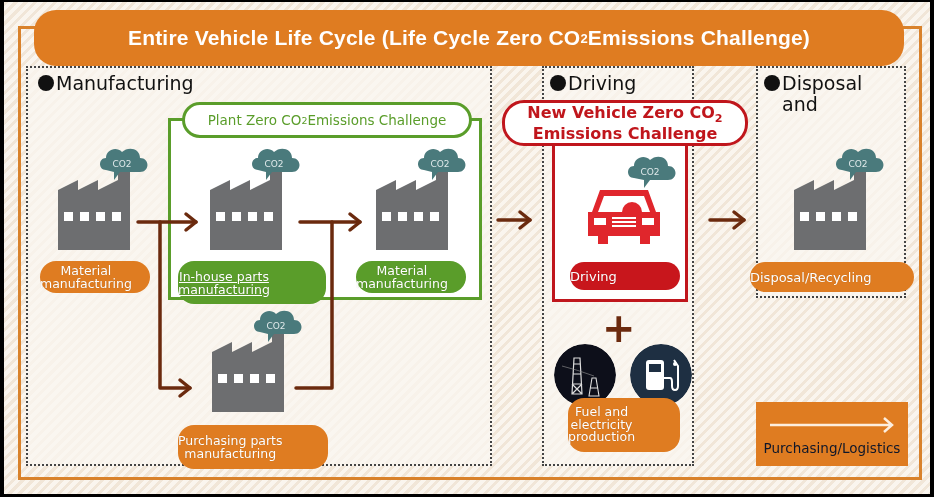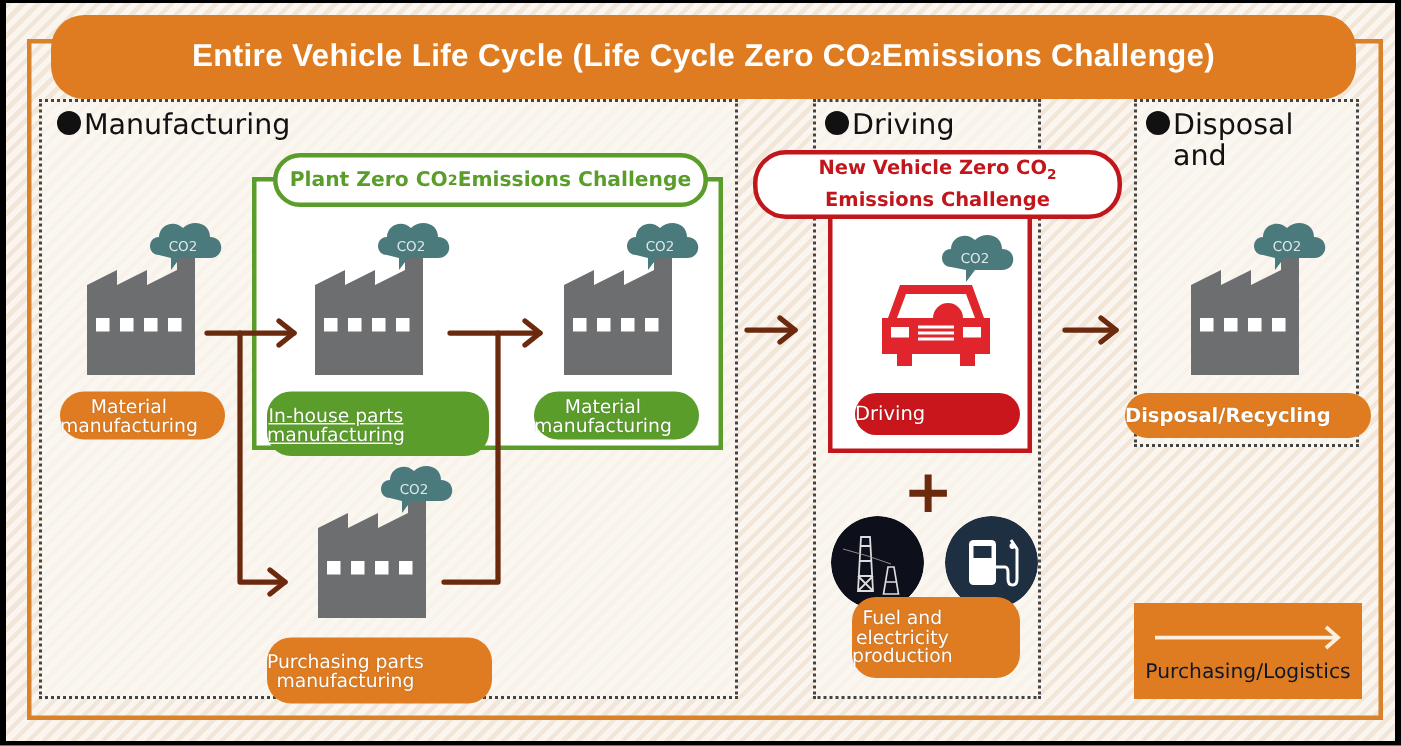--- a/index.html
+++ b/index.html
@@ -8,24 +8,24 @@
     background-color:#f5ede3;
     background-image:repeating-linear-gradient(135deg,#f1e6d8 0 3px,#faf5ee 3px 7px);}
   .outer-frame{position:absolute;left:14px;top:24px;width:904px;height:454px;border:3px solid #d9822b;box-sizing:border-box;}
   .banner{position:absolute;left:30px;top:8px;width:870px;height:56px;background:#df7c21;border-radius:22px;
     display:flex;align-items:center;justify-content:center;color:#fff;font-family:"Liberation Sans",sans-serif;font-weight:bold;font-size:21px;letter-spacing:0.2px;}
   .banner sub{font-size:13px;}
   .section{position:absolute;border:2px dotted #444;box-sizing:border-box;background:rgba(250,246,240,0.75);}
   .sec-title{position:absolute;font-family:"DejaVu Sans",sans-serif;font-size:19px;color:#111;line-height:21px;}
   .sec-title .dot{display:inline-block;width:16px;height:16px;border-radius:50%;background:#111;margin-right:2px;vertical-align:-1px;}
   .green-box{position:absolute;border:3px solid #5a9d2a;box-sizing:border-box;background:#fff;}
-  .green-pill{position:absolute;border:3px solid #5a9d2a;border-radius:20px;background:#fff;color:#5a9d2a;font-weight:bold;font-size:13.5px;
+  .green-pill{position:absolute;border:3px solid #5a9d2a;border-radius:20px;background:#fff;color:#5a9d2a;font-weight:normal;font-size:13.5px;
     display:flex;align-items:center;justify-content:center;font-family:"DejaVu Sans",sans-serif;}
   .red-box{position:absolute;border:3px solid #c0161c;box-sizing:border-box;background:#fff;}
-  .red-pill{position:absolute;border:3px solid #c0161c;border-radius:22px;background:#fff;color:#c0161c;font-weight:bold;font-size:13px;
+  .red-pill{position:absolute;border:3px solid #c0161c;border-radius:22px;background:#fff;color:#c0161c;font-weight:bold;font-size:16px;
     display:flex;flex-direction:column;align-items:center;justify-content:center;line-height:15px;font-family:"DejaVu Sans",sans-serif;text-align:center;}
   sub{font-size:70%;}
   .label{position:absolute;border-radius:16px;color:#fff;font-size:12.5px;line-height:13px;text-align:center;
     display:flex;align-items:center;justify-content:flex-start;font-family:"DejaVu Sans",sans-serif;text-shadow:0 0 1px rgba(0,0,0,0.25);}
   .label.orange{background:#df7c21;}
   .label.green{background:#5a9d2a;}
   .label.red{background:#c8161c;}
   .icon{position:absolute;}
   .plus{position:absolute;color:#6b2a0e;font-size:40px;font-weight:bold;line-height:40px;}
   .circle{position:absolute;width:62px;height:62px;border-radius:50%;}
@@ -162,21 +162,21 @@
   </div>
   <div class="label orange" style="left:174px;top:423px;width:150px;height:44px;">
     <div>
         <div>Purchasing parts</div>
         <div>manufacturing</div>
       </div>
   </div>
   <div class="label red" style="left:566px;top:260px;width:110px;height:28px;font-size:13px;">
     <span>Driving</span>
   </div>
-  <div class="label orange" style="left:746px;top:260px;width:164px;height:30px;font-size:13px;font-weight:bold;">
+  <div class="label orange" style="left:746px;top:260px;width:164px;height:30px;font-size:13px;">
     <span>Disposal/Recycling</span>
   </div>
 
   <div class="plus" style="left:598px;top:306px;">+</div>
 
   <svg class="circle" style="left:550px;top:342px;" viewBox="0 0 62 62">
     <circle cx="31" cy="31" r="31" fill="#0d0f1a"></circle>
     <path d="M20 14 L26 14 L28 50 L18 50 Z M20 20 L26 20 M19 30 L27 30 M18 40 L28 40 M18 50 L28 40 M28 50 L18 40" stroke="#ddd" stroke-width="1.2" fill="none"></path>
     <path d="M38 34 L42 34 L45 52 L35 52 Z M36 44 L44 44" stroke="#ddd" stroke-width="1.1" fill="none"></path>
     <path d="M8 22 Q24 26 40 32" stroke="#999" stroke-width="0.6" fill="none"></path>

